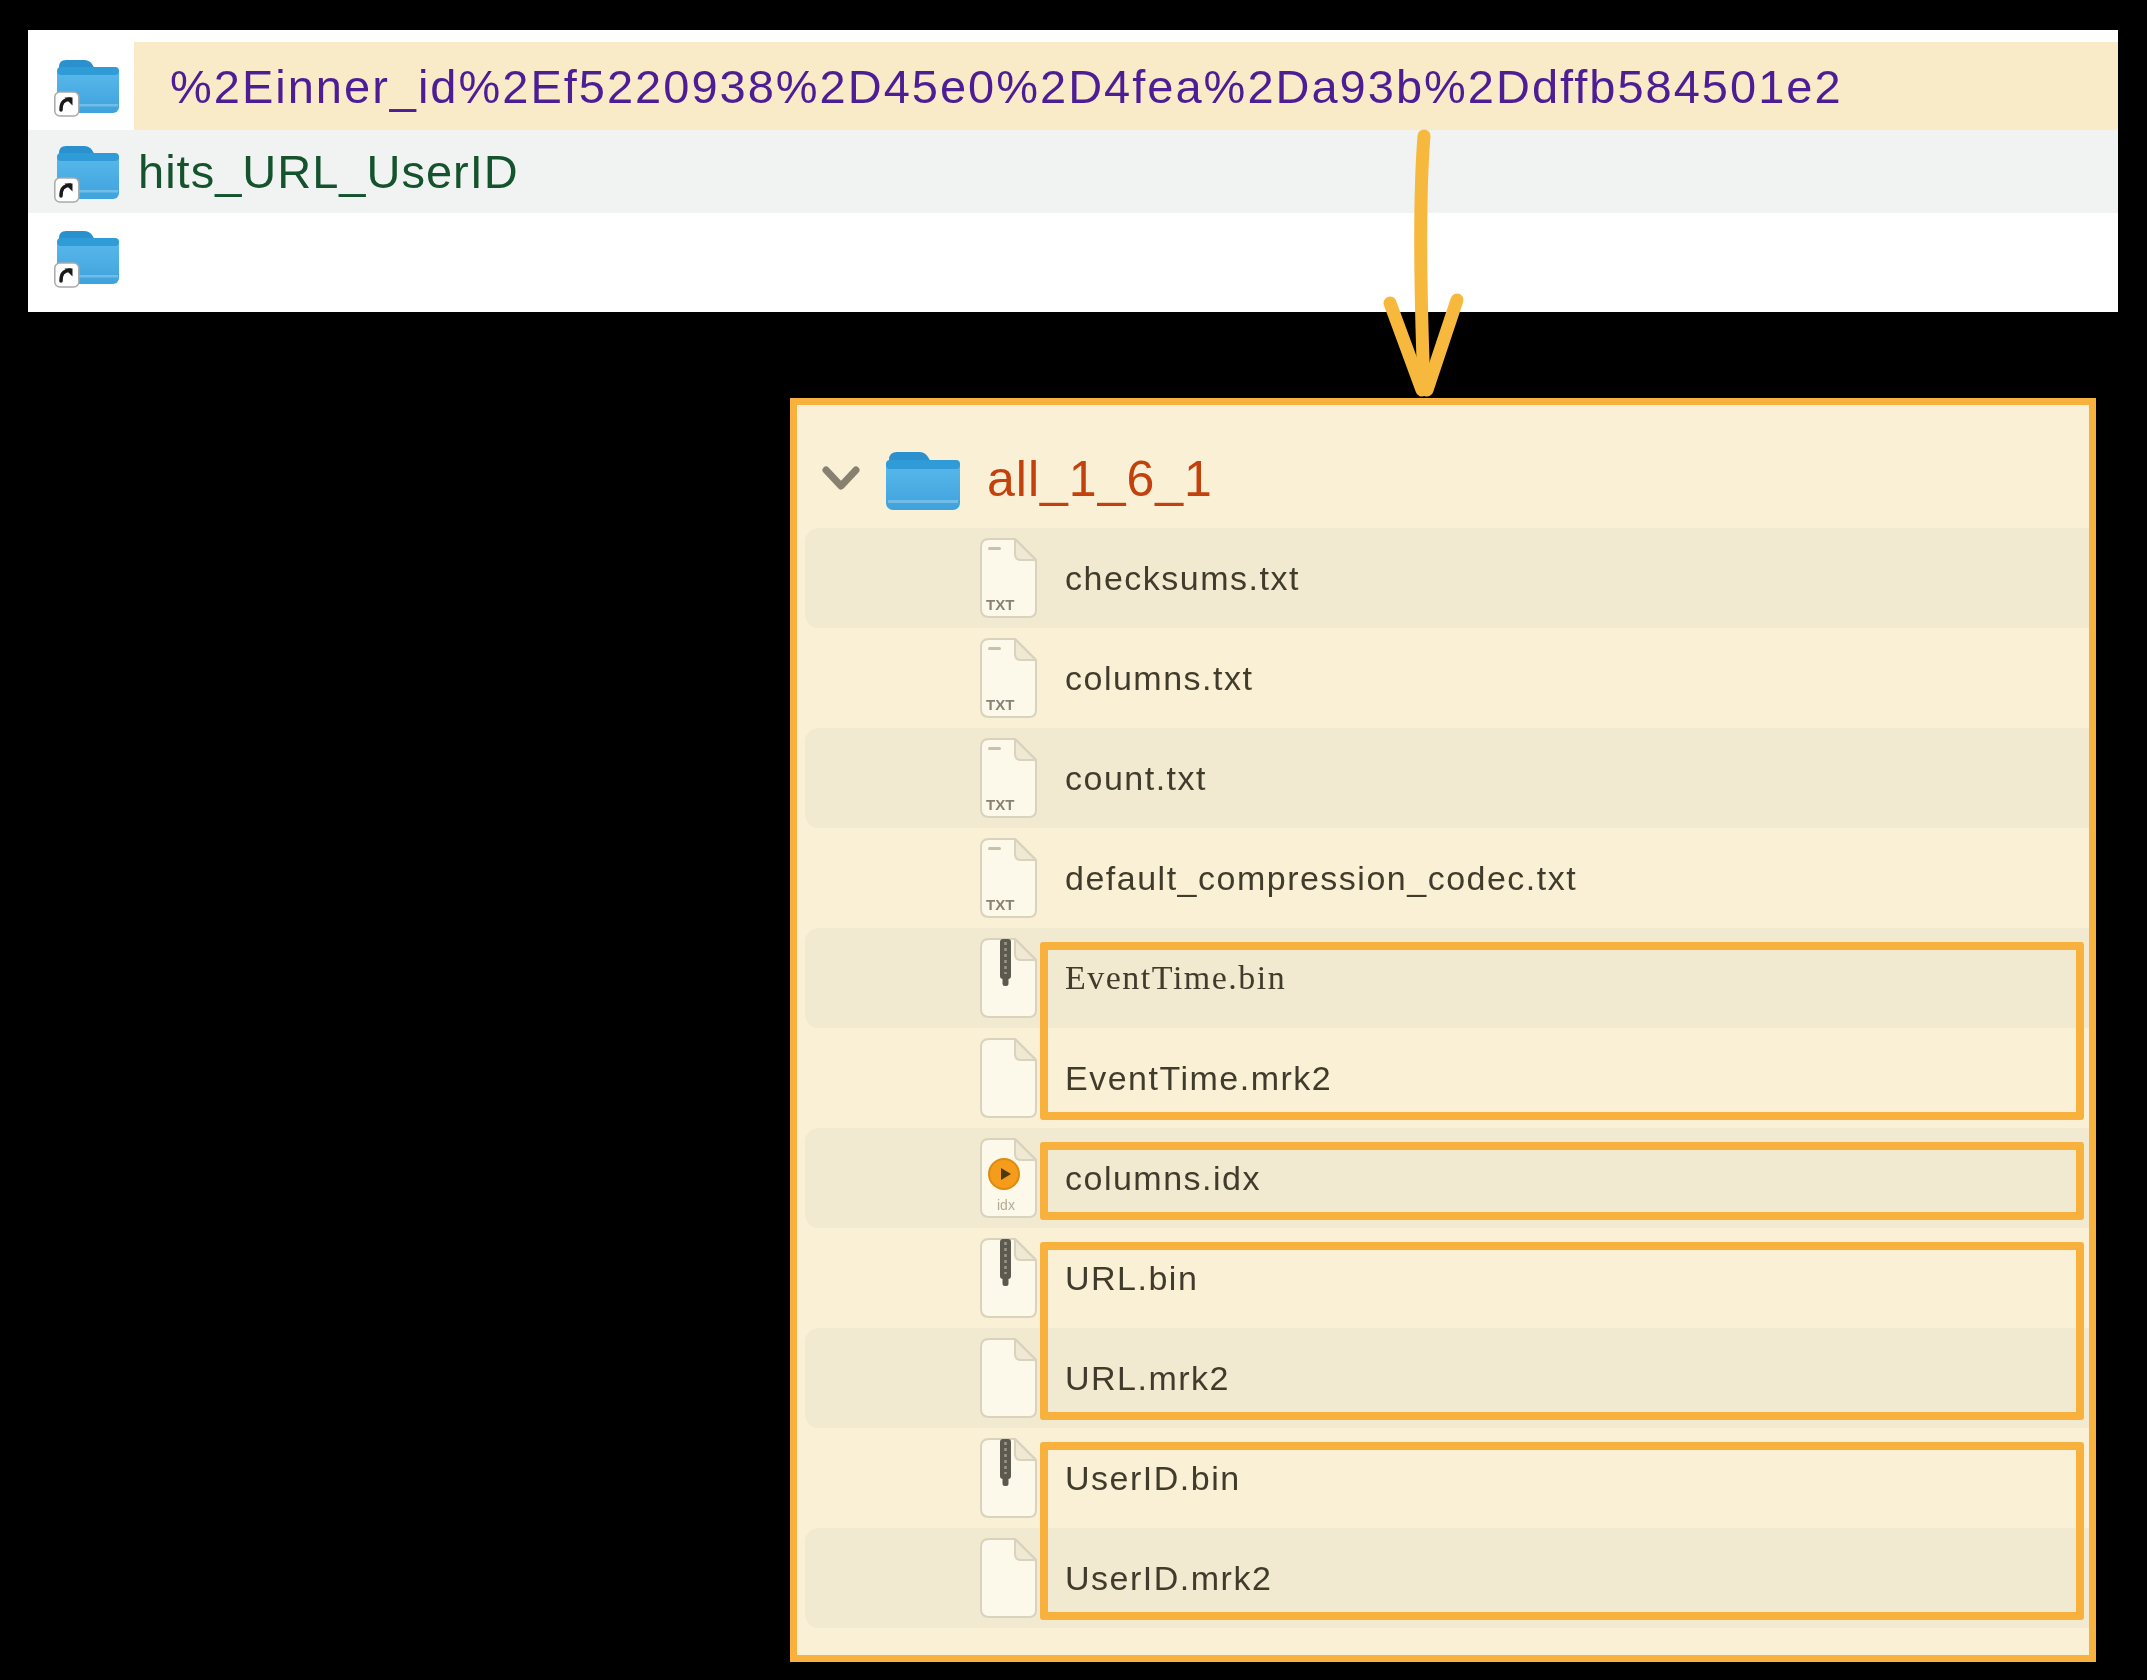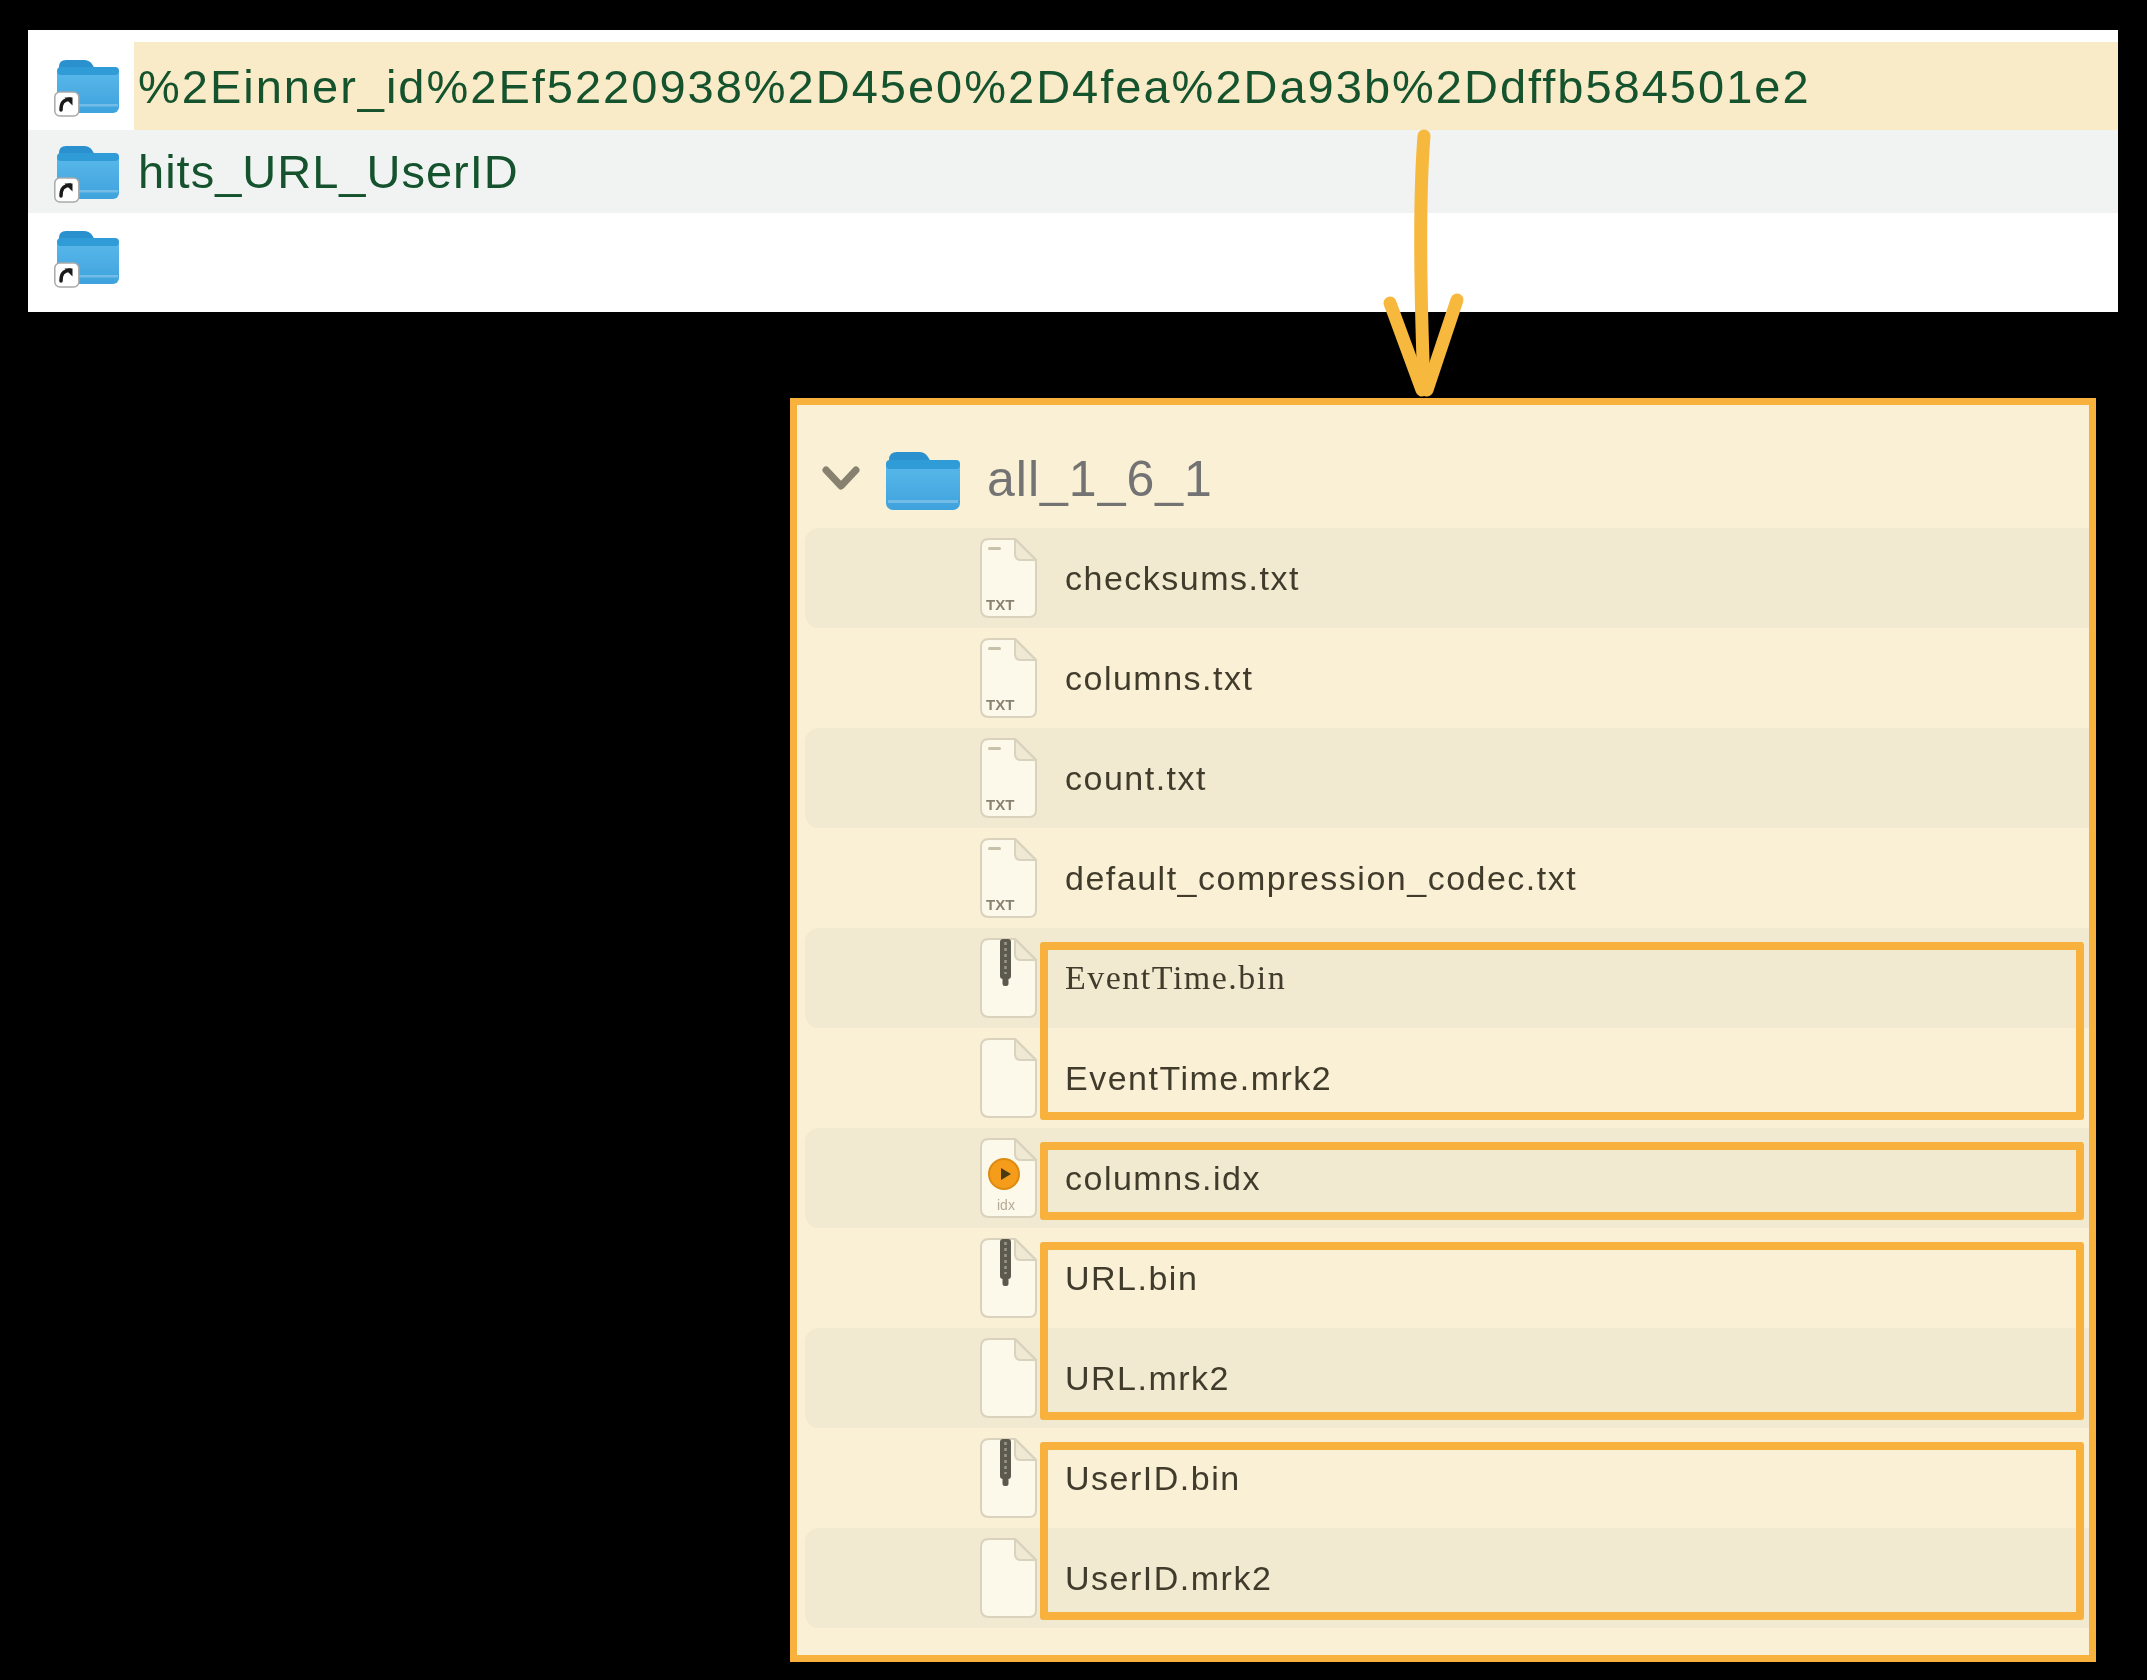--- a/index.html
+++ b/index.html
@@ -13,35 +13,35 @@
     background:#FFFFFF;
   }
   .trow{position:absolute;left:0;right:0;}
   .trow.shaded{background:#F1F3F3;}
   .trow .row-hl{position:absolute;left:106px;right:0;top:0;bottom:0;background:#FAEBC8;}
   .trow .ticon{position:absolute;left:26px;top:50%;transform:translateY(-50%);width:68px;height:62px;}
   .trow .tlabel{
     position:absolute;left:110px;top:0;bottom:0;display:flex;align-items:center;
     font-size:47px;color:#14532d;letter-spacing:1px;white-space:nowrap;
   }
-  .trow.highlighted .tlabel{color:#14532d;letter-spacing:2px;}
+  .trow.highlighted .tlabel{color:#4c1d95;letter-spacing:2px;margin-left:32px;}
   
   #arrow-svg{position:absolute;left:0;top:0;z-index:5;pointer-events:none;}
   
   #tree-panel{
     position:absolute;left:790px;top:398px;width:1306px;height:1264px;
     box-sizing:border-box;border:7px solid #F7B13C;background:#FAF0D6;
   }
   #tree-inner{position:relative;width:100%;height:100%;}
   #folder-row{position:absolute;left:0;right:0;top:25px;height:98px;}
   #folder-row .chev{position:absolute;left:22px;top:34px;width:44px;height:30px;}
   #folder-row .ficon{position:absolute;left:86px;top:12px;width:80px;height:74px;}
   #folder-row .flabel{
     position:absolute;left:190px;top:0;bottom:0;display:flex;align-items:center;
-    font-size:50px;color:#737373;letter-spacing:1px;
+    font-size:50px;color:#c2410c;letter-spacing:1px;
   }
   .frow{position:absolute;left:8px;right:0;height:100px;}
   .frow.striped{background:#F1E9D0;border-radius:14px 0 0 14px;}
   .frow .icn{position:absolute;left:170px;top:50%;transform:translateY(-50%);width:66px;height:84px;}
   .frow .lbl{
     position:absolute;left:260px;top:0;bottom:0;display:flex;align-items:center;
     font-size:34px;color:#403B2B;letter-spacing:1.5px;white-space:nowrap;
   }
   .obox{
     position:absolute;left:243px;width:1028px;box-sizing:content-box;

